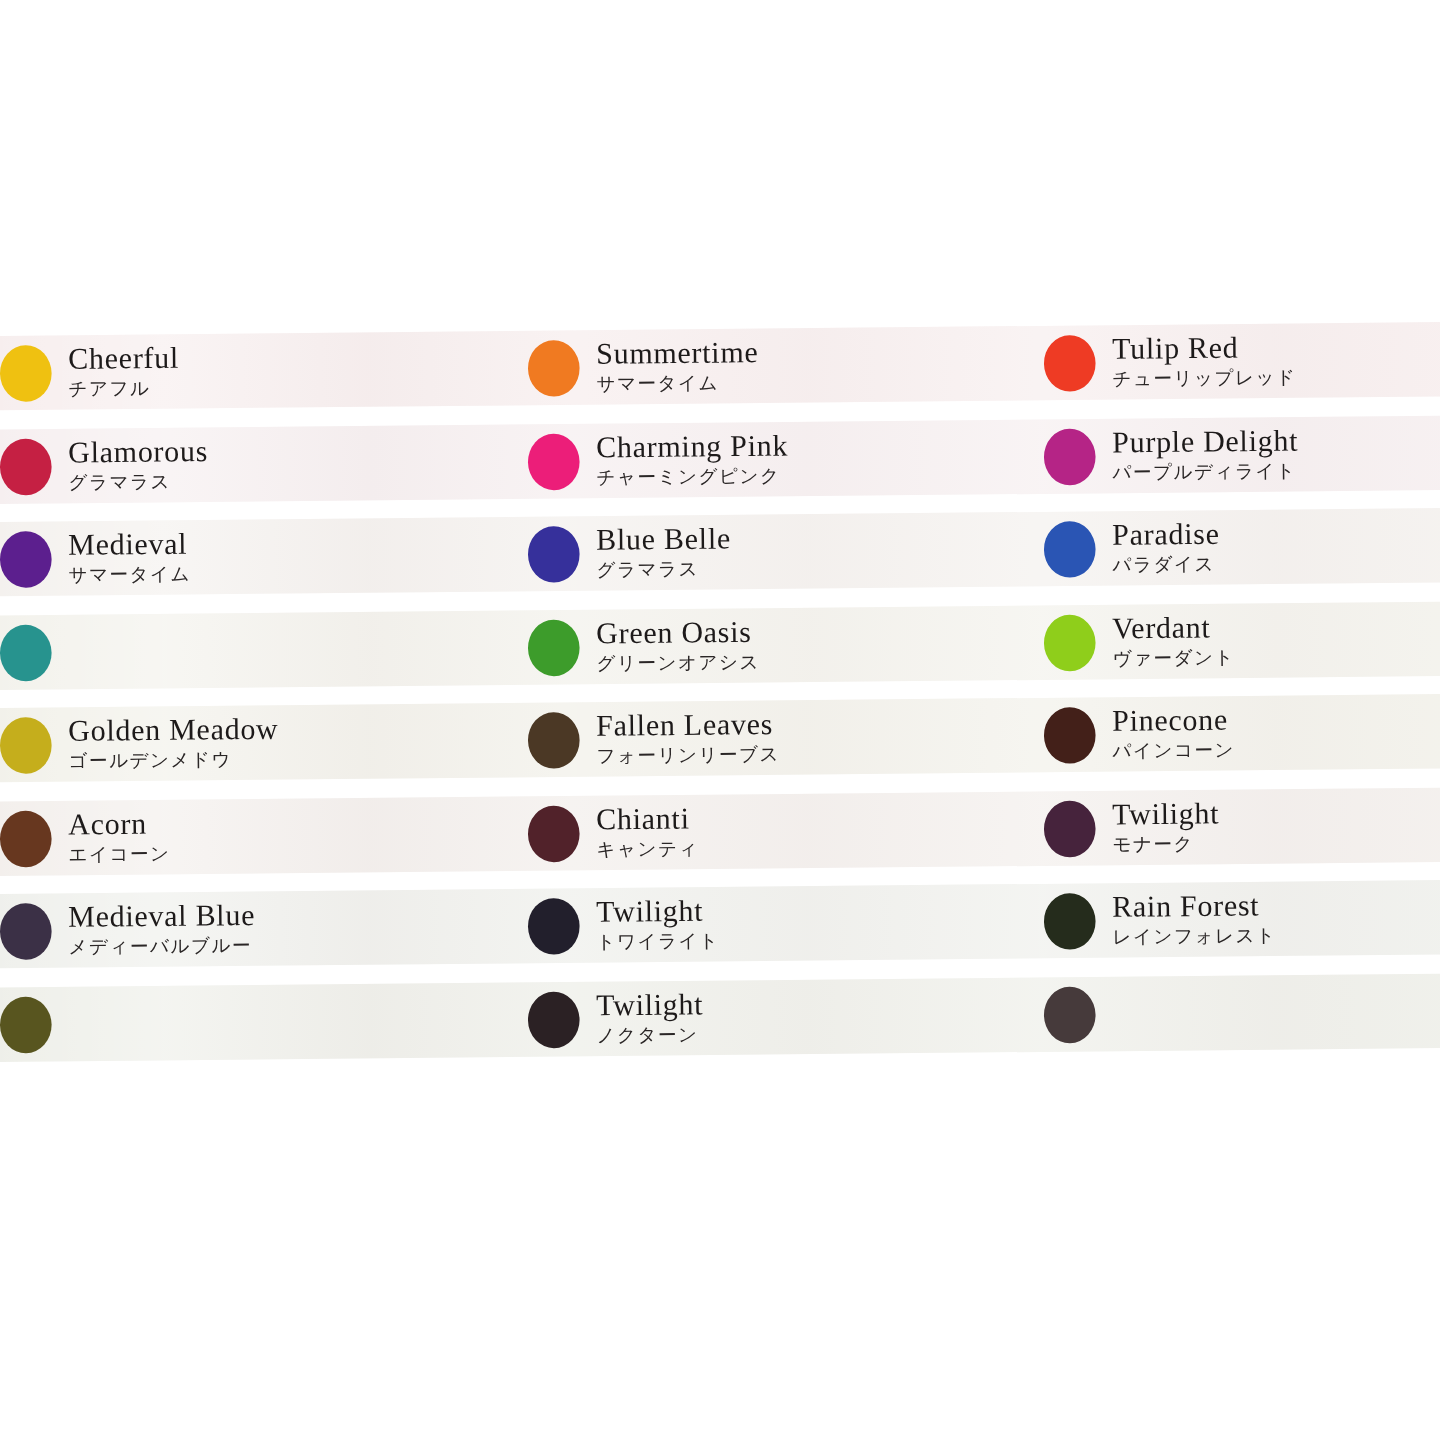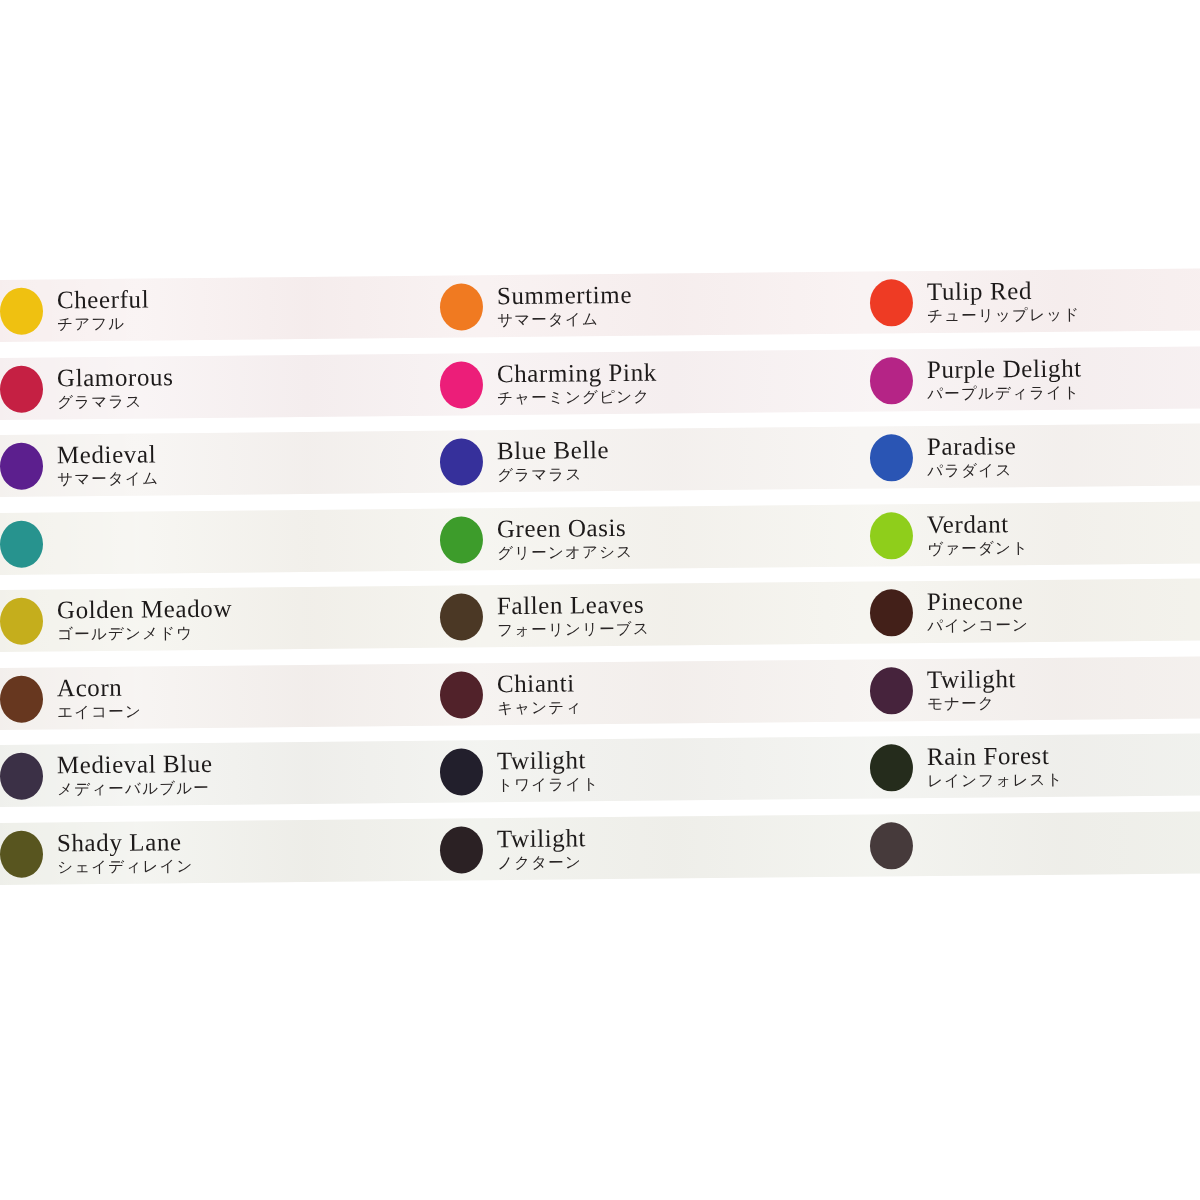--- a/index.html
+++ b/index.html
@@ -270,24 +270,20 @@
           <div class="labels">
             <div class="name-en">Rain Forest</div>
             <div class="name-jp">レインフォレスト</div>
           </div>
         </div>
       </div>
       <div class="band" style="top: 542.5px; transform: rotate(-0.55deg);">
         <div class="band-bg" style="background: rgb(238, 239, 233);"></div>
         <div class="cell c0">
           <div class="swatch" style="background: rgb(88, 85, 31);"></div>
-          <div class="labels">
-            <div class="name-en">Shady Lane</div>
-            <div class="name-jp">シェイディレイン</div>
-          </div>
         </div>
         <div class="cell c1">
           <div class="swatch" style="background: rgb(43, 33, 36);"></div>
           <div class="labels">
             <div class="name-en">Twilight</div>
             <div class="name-jp">ノクターン</div>
           </div>
         </div>
         <div class="cell c2">
           <div class="swatch" style="background: rgb(70, 58, 59);"></div>

